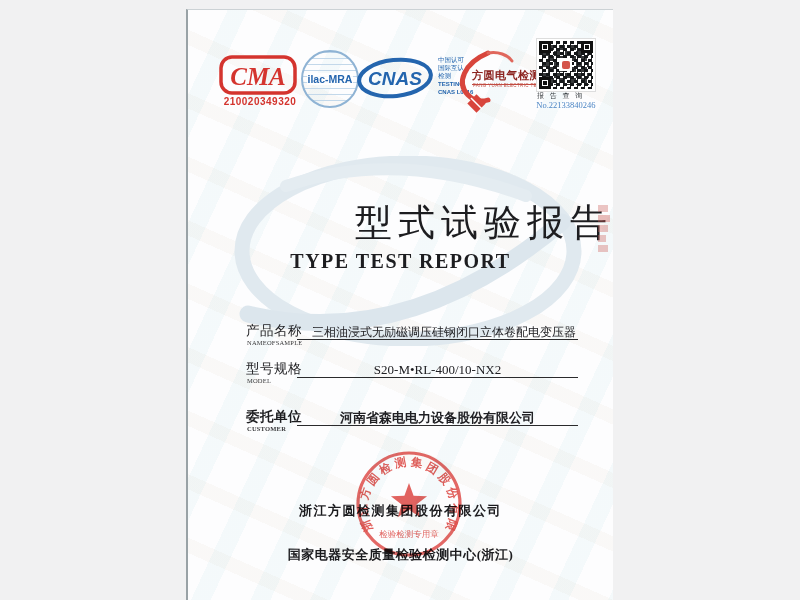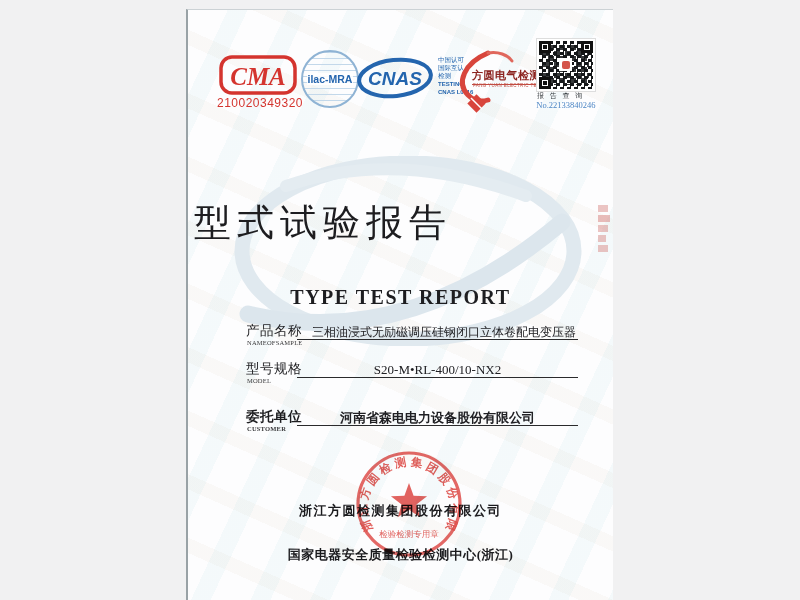--- a/index.html
+++ b/index.html
@@ -20,21 +20,21 @@
     content:"";position:absolute;inset:0;pointer-events:none;
     background:
       repeating-linear-gradient(115deg,transparent 0 36px,rgba(140,205,215,.08) 36px 54px),
       repeating-linear-gradient(24deg,transparent 0 44px,rgba(205,185,155,.07) 44px 58px);
   }
   .abs{position:absolute;}
 
   
   .cma-box{left:31px;top:45px;width:78px;height:40px;}
   .cma-num{left:27px;top:86px;width:90px;text-align:center;
-    color:#d4342e;font-weight:normal;font-size:12px;letter-spacing:.5px;
+    color:#d4342e;font-weight:bold;font-size:10px;letter-spacing:.5px;
     font-family:"Liberation Sans",sans-serif;}
   .ilac{left:113px;top:40px;width:58px;height:58px;border-radius:50%;
     border:2px solid #8fb3d4;box-sizing:border-box;
     background:repeating-linear-gradient(#c3d8ea 0 1px,transparent 1px 6px);
     display:flex;align-items:center;justify-content:center;}
   .ilac span{background:rgba(255,255,255,.85);color:#2465ae;font-weight:bold;
     font-size:10.5px;font-family:"Liberation Sans",sans-serif;padding:0 1px;}
   .cnas-box{left:168px;top:47px;width:78px;height:42px;}
   .cnas-side{left:250px;top:46px;width:40px;color:#2465ae;
     font-family:"Liberation Sans",sans-serif;font-size:6.5px;line-height:8px;}
@@ -60,24 +60,24 @@
   .qr-logo i{width:8px;height:8px;background:#d4544a;border-radius:2px;}
   .qr-cap{left:349px;top:81px;width:58px;text-align:left;font-size:7px;
     letter-spacing:2px;color:#33383c;}
   .qr-num{left:341px;top:90px;width:74px;text-align:center;font-size:8.5px;
     color:#4a84c4;font-family:Liberation Serif, serif;}
 
   
   .wm{left:38px;top:146px;pointer-events:none;}
 
   
-  .title-zh{left:0;top:188px;width:100%;text-align:left;
+  .title-zh{left:0;top:188px;width:100%;text-align:right;
     font-size:37px;letter-spacing:6px;text-indent:6px;color:#1d1d20;font-weight:500;}
   .title-en{left:0;top:240px;width:100%;text-align:center;
-    font-size:20px;font-weight:bold;letter-spacing:1.5px;color:#1d1d20;margin-top:36px;}
+    font-size:20px;font-weight:bold;letter-spacing:1.5px;color:#1d1d20;}
 
   
   .frow{left:58px;width:334px;height:34px;}
   .frow .lab{position:absolute;left:0;top:0;font-size:13.5px;color:#1d1d20;letter-spacing:.5px;}
   .frow .sub{position:absolute;left:1px;top:17px;font-size:6.5px;color:#3a3a3c;
     letter-spacing:.2px;}
   .frow .line{position:absolute;left:51px;top:0;width:281px;height:17px;
     border-bottom:1.5px solid #2a2a2c;text-align:center;}
   .frow .val{font-size:13px;color:#202024;white-space:nowrap;}
 

